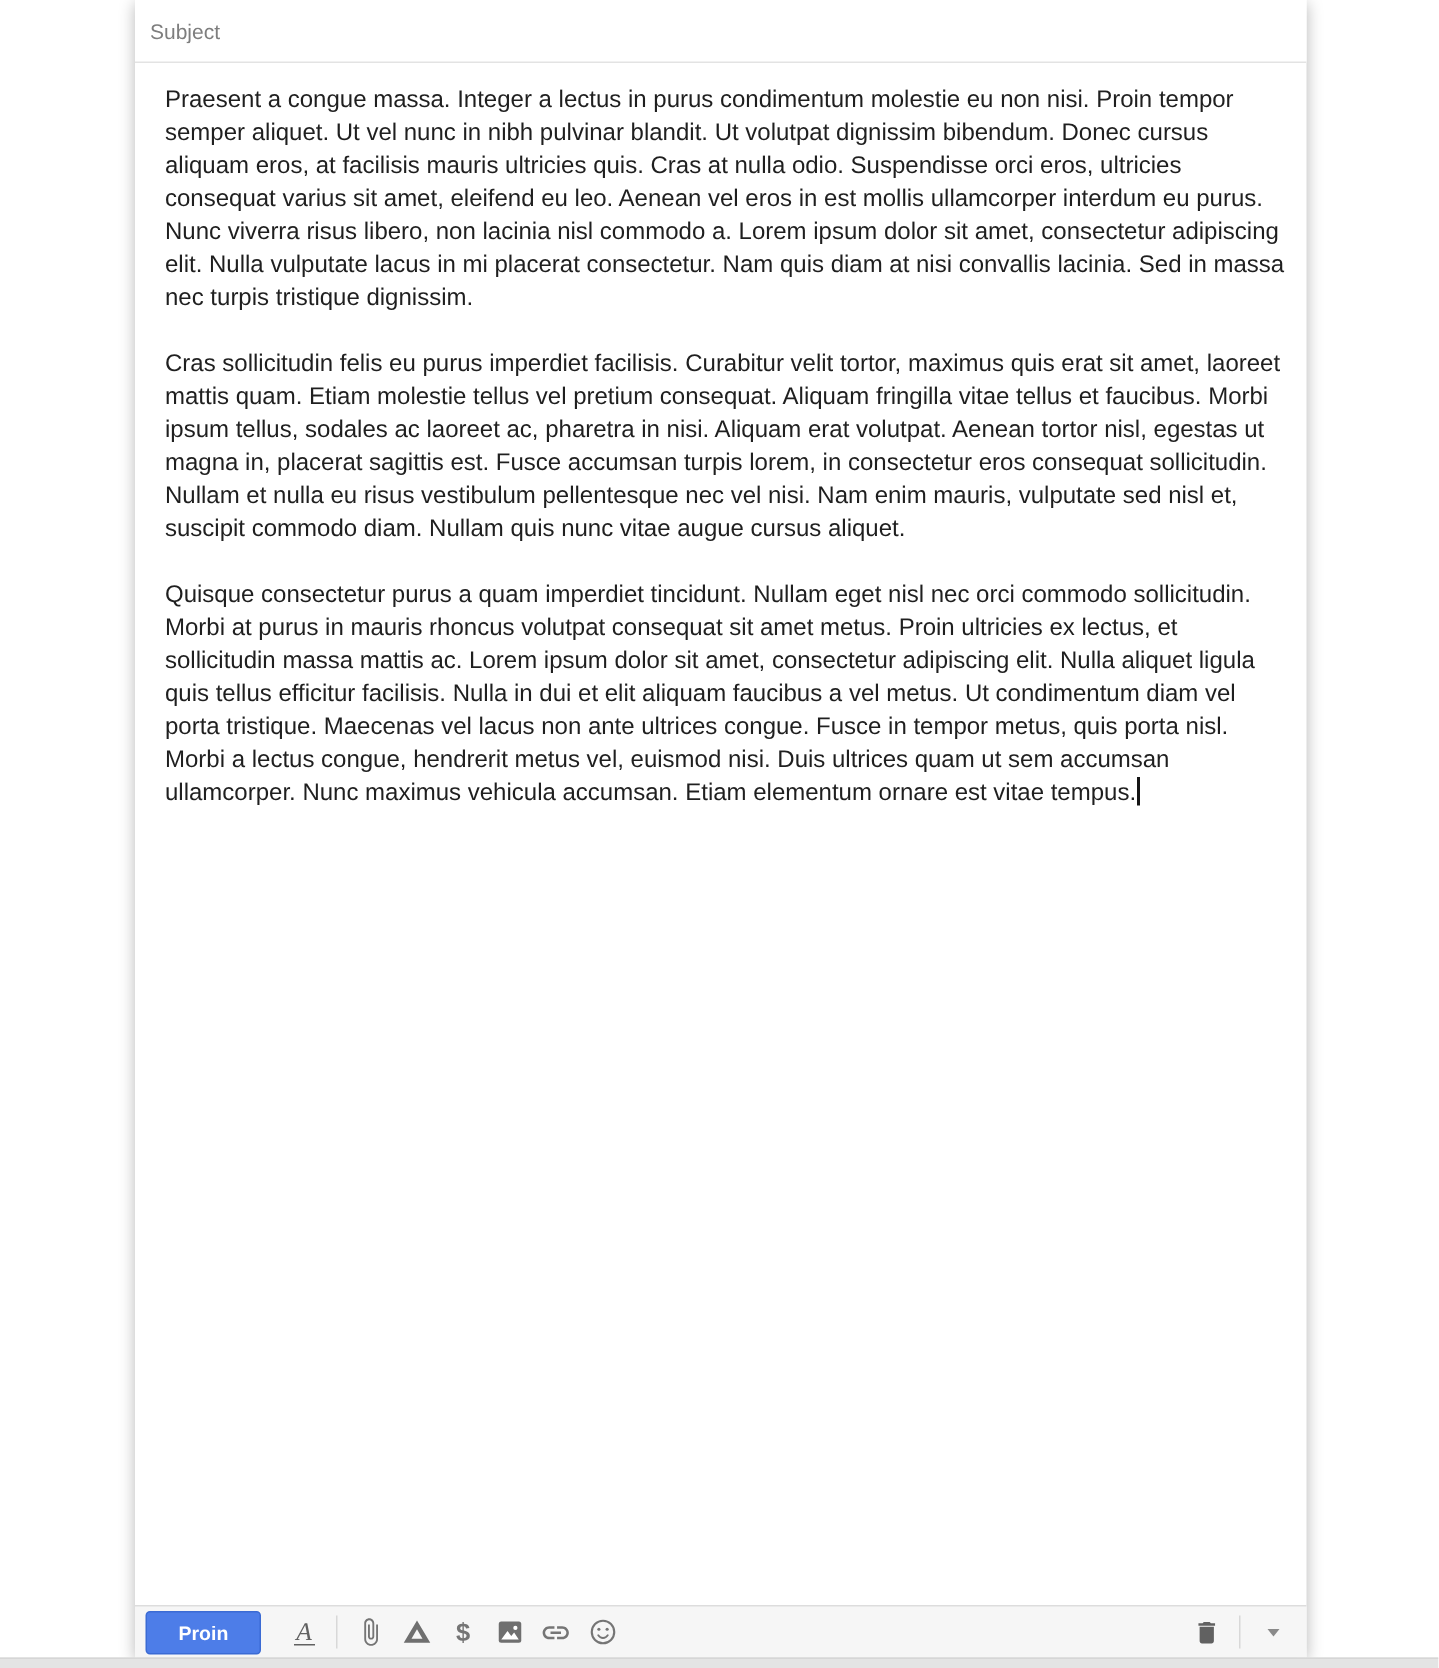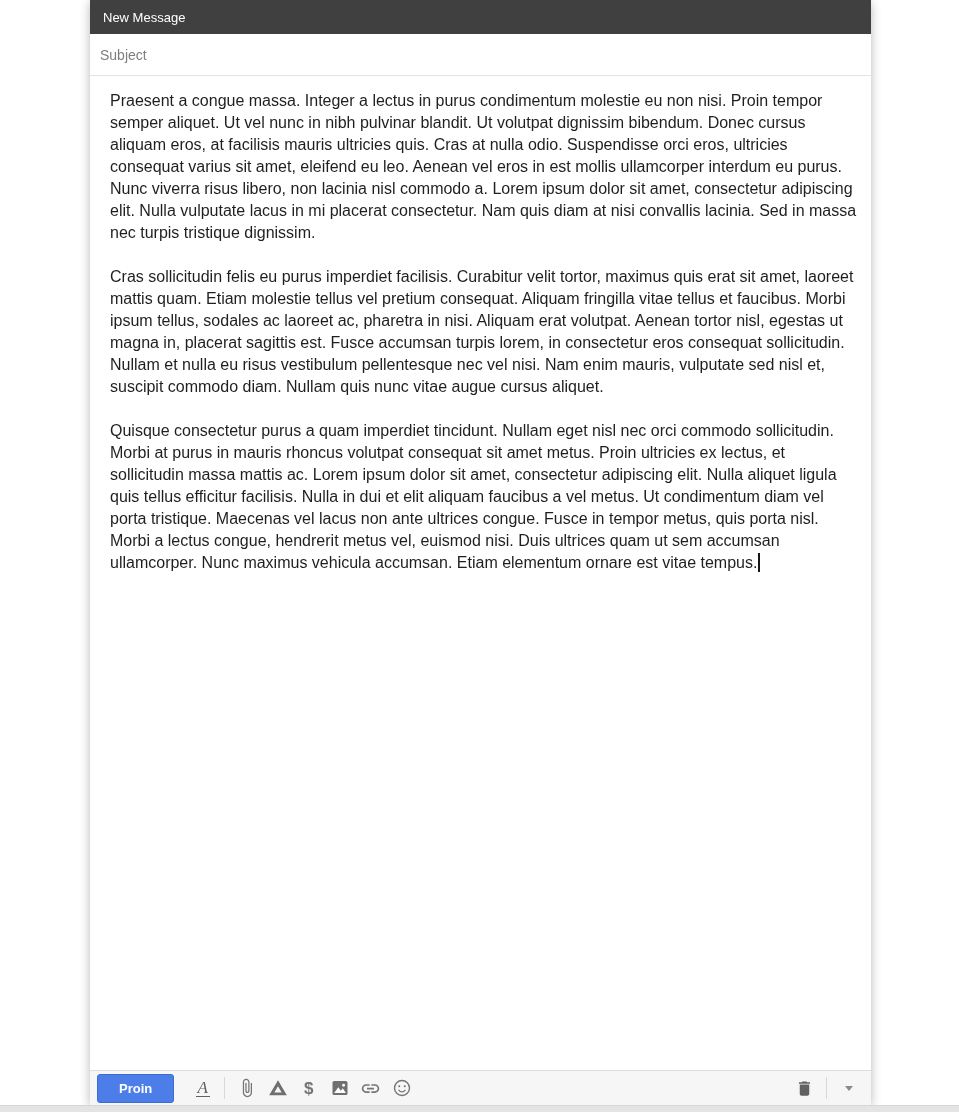--- a/index.html
+++ b/index.html
@@ -77,23 +77,20 @@
     width:0;height:0;border-left:4.5px solid transparent;
     border-right:4.5px solid transparent;border-top:5px solid #8a8a8a;
   }
   svg{display:block;}
 </style>
 </head>
 <body>
 
 <div class="compose">
 
-  <div class="compose-header">
-    <span>New Message</span>
-  </div>
 
 
   <div class="field-row subject-row">
     <input type="text" placeholder="Subject" style="">
   </div>
 
   <div class="editor">
     <p>
       <span>Praesent a congue massa. Integer a lectus in purus condimentum molestie eu non nisi. Proin tempor semper aliquet. Ut vel nunc in nibh pulvinar blandit. Ut volutpat dignissim bibendum. Donec cursus aliquam eros, at facilisis mauris ultricies quis. Cras at nulla odio. Suspendisse orci eros, ultricies consequat varius sit amet, eleifend eu leo. Aenean vel eros in est mollis ullamcorper interdum eu purus. Nunc viverra risus libero, non lacinia nisl commodo a. Lorem ipsum dolor sit amet, consectetur adipiscing elit. Nulla vulputate lacus in mi placerat consectetur. Nam quis diam at nisi convallis lacinia. Sed in massa nec turpis tristique dignissim.</span>
     </p>

